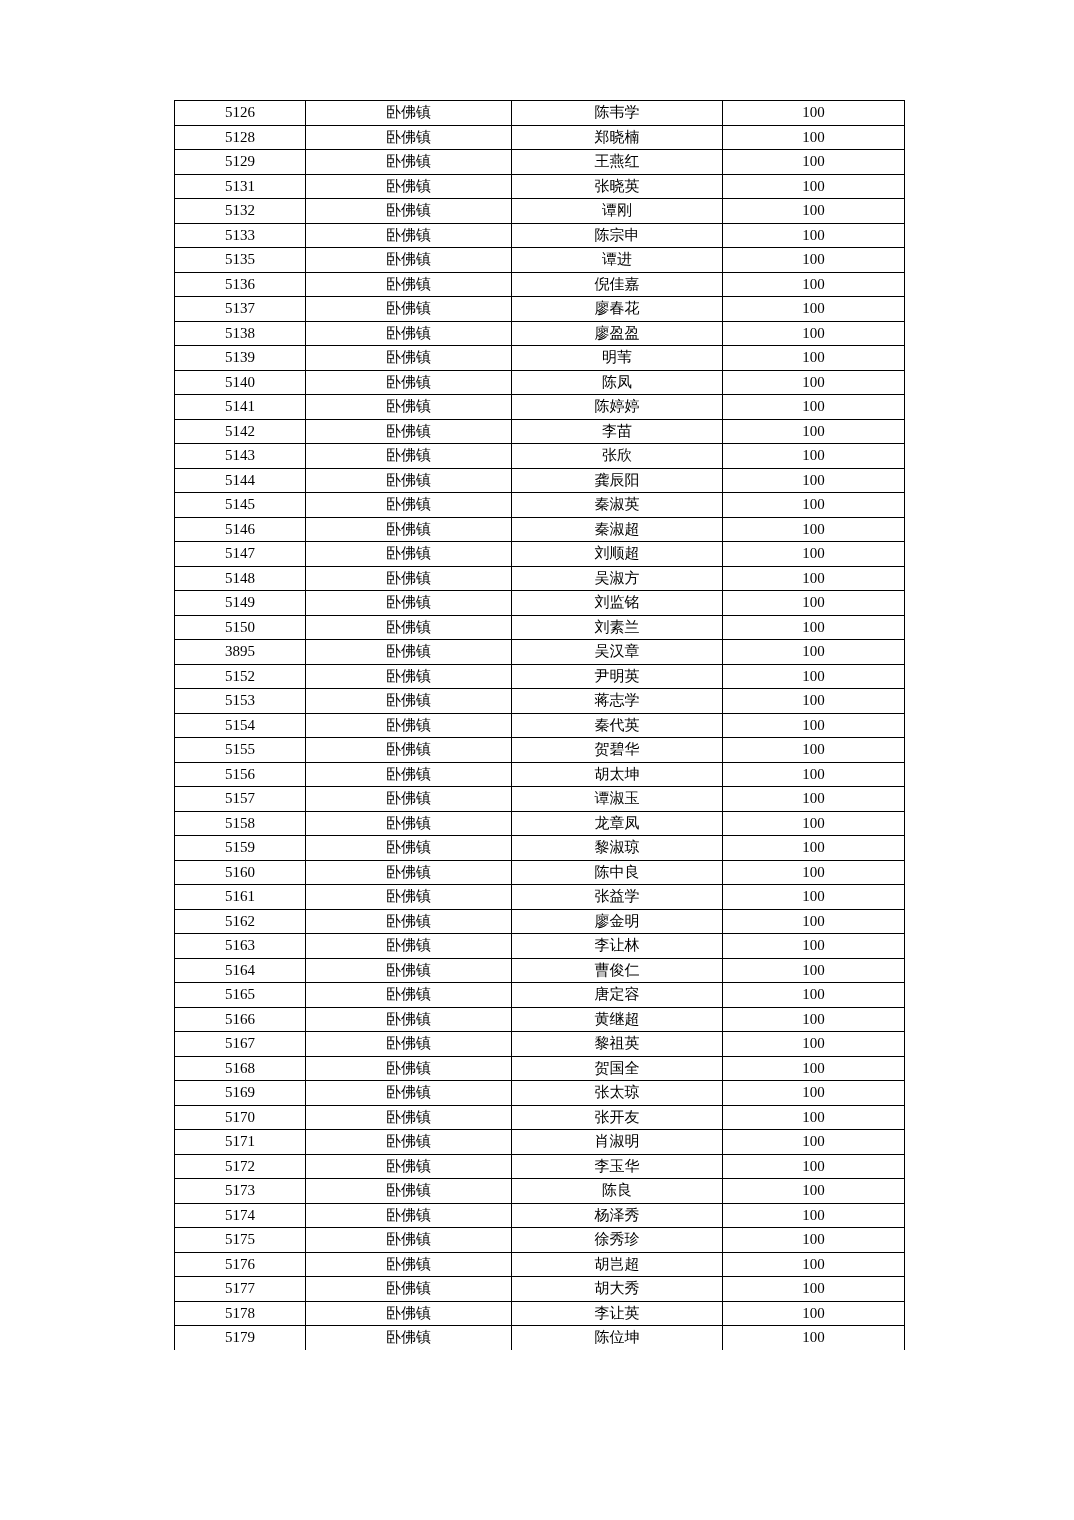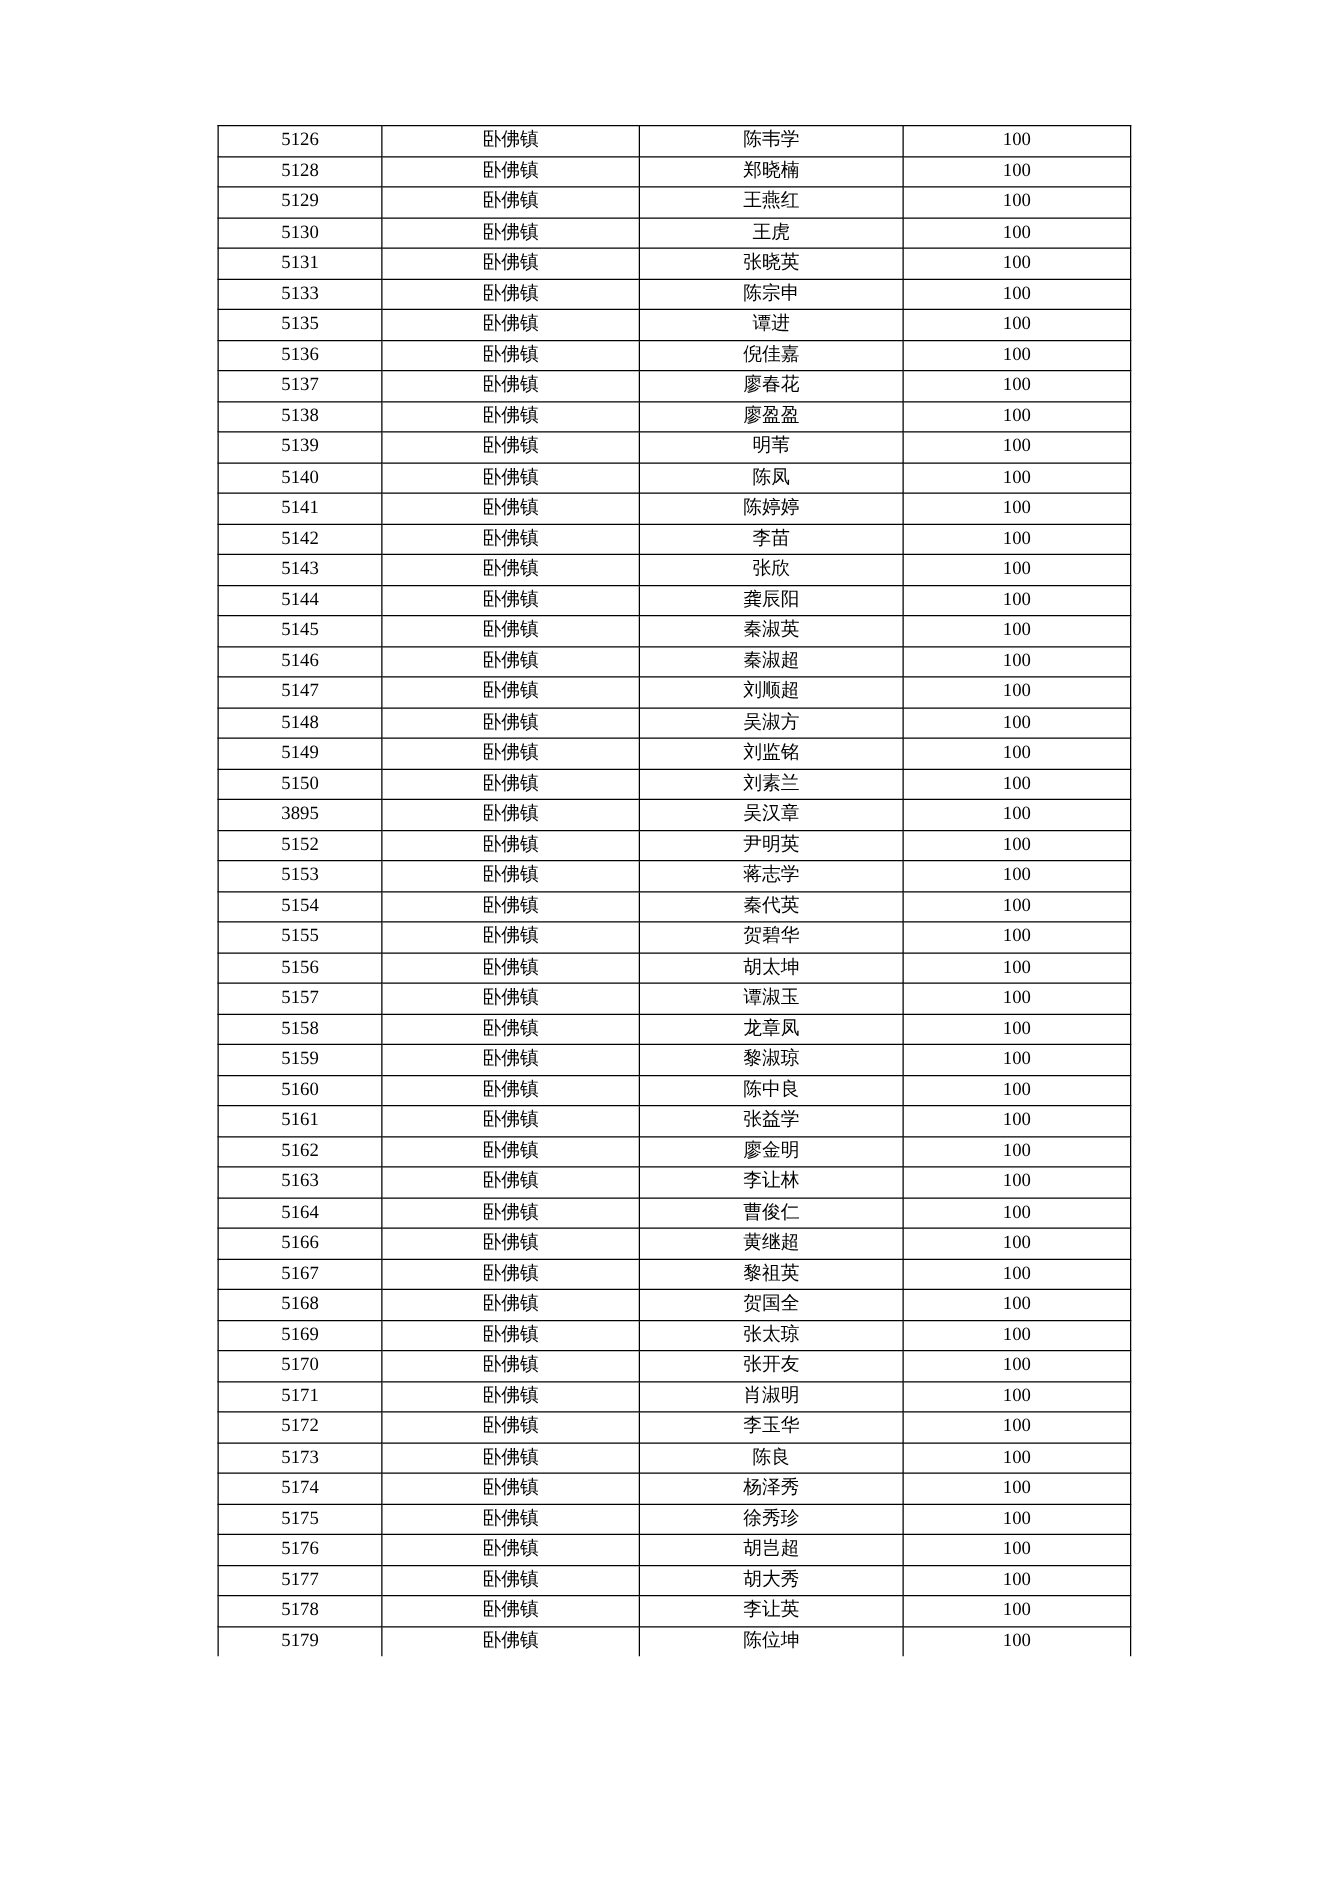--- a/index.html
+++ b/index.html
@@ -62,32 +62,32 @@
           <td class="col-name">郑晓楠</td>
           <td class="col-amount">100</td>
         </tr>
         <tr>
           <td class="col-serial">5129</td>
           <td class="col-town">卧佛镇</td>
           <td class="col-name">王燕红</td>
           <td class="col-amount">100</td>
         </tr>
         <tr>
-          <td class="col-serial">5130</td>
-          <td class="col-town">卧佛镇</td>
-          <td class="col-name">王虎</td>
-          <td class="col-amount">100</td>
-        </tr>
-        <tr>
           <td class="col-serial">5131</td>
           <td class="col-town">卧佛镇</td>
           <td class="col-name">张晓英</td>
           <td class="col-amount">100</td>
         </tr>
         <tr>
+          <td class="col-serial">5132</td>
+          <td class="col-town">卧佛镇</td>
+          <td class="col-name">谭刚</td>
+          <td class="col-amount">100</td>
+        </tr>
+        <tr>
           <td class="col-serial">5133</td>
           <td class="col-town">卧佛镇</td>
           <td class="col-name">陈宗申</td>
           <td class="col-amount">100</td>
         </tr>
         <tr>
           <td class="col-serial">5135</td>
           <td class="col-town">卧佛镇</td>
           <td class="col-name">谭进</td>
           <td class="col-amount">100</td>
@@ -257,20 +257,26 @@
         <tr>
           <td class="col-serial">5163</td>
           <td class="col-town">卧佛镇</td>
           <td class="col-name">李让林</td>
           <td class="col-amount">100</td>
         </tr>
         <tr>
           <td class="col-serial">5164</td>
           <td class="col-town">卧佛镇</td>
           <td class="col-name">曹俊仁</td>
+          <td class="col-amount">100</td>
+        </tr>
+        <tr>
+          <td class="col-serial">5165</td>
+          <td class="col-town">卧佛镇</td>
+          <td class="col-name">唐定容</td>
           <td class="col-amount">100</td>
         </tr>
         <tr>
           <td class="col-serial">5166</td>
           <td class="col-town">卧佛镇</td>
           <td class="col-name">黄继超</td>
           <td class="col-amount">100</td>
         </tr>
         <tr>
           <td class="col-serial">5167</td>

